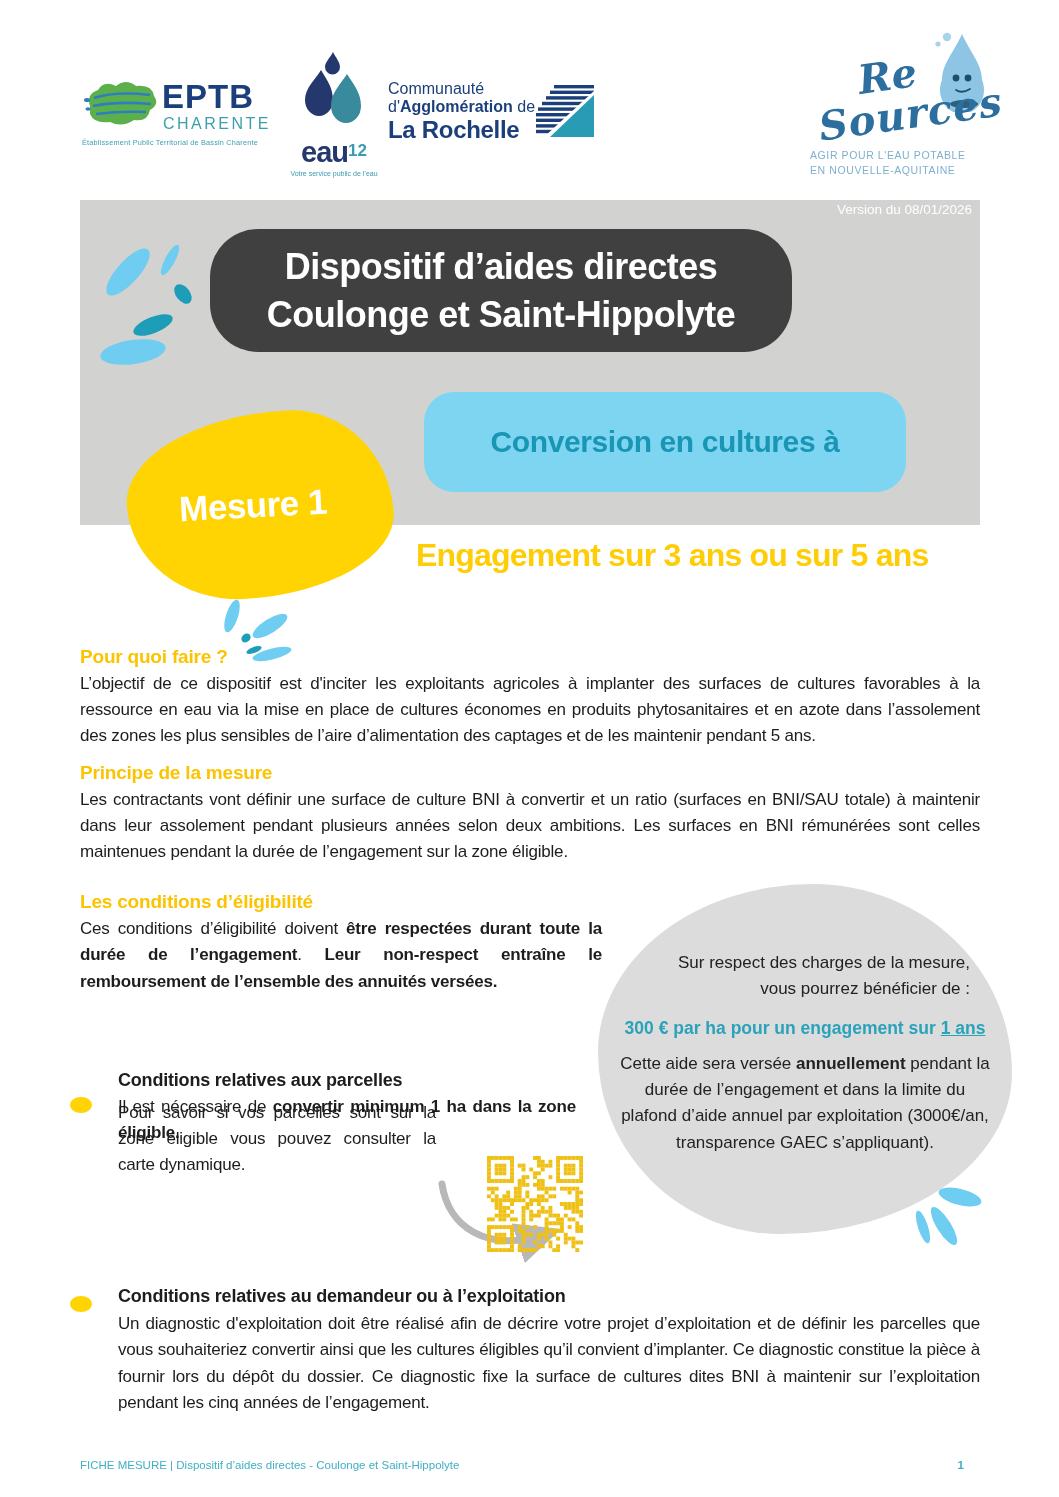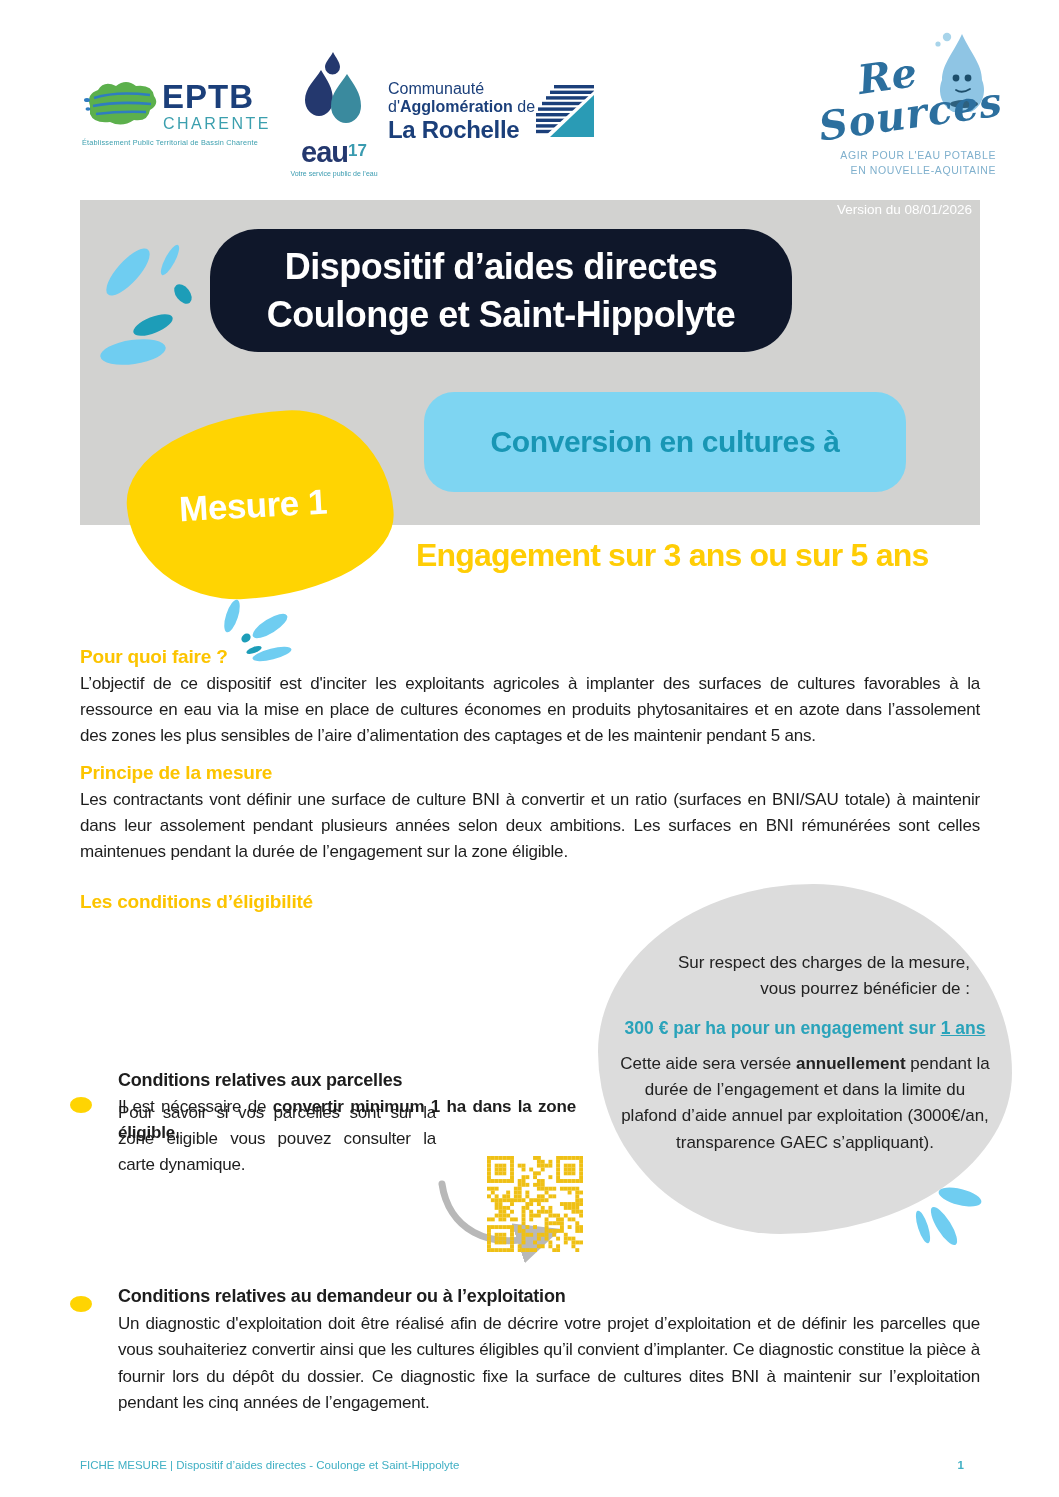--- a/index.html
+++ b/index.html
@@ -22,28 +22,28 @@
   .lr-l1{font-size:16px;}
   .lr-l2{font-size:16px;}
   .lr-l2 b{font-weight:bold;}
   .lr-l3{font-size:24px;font-weight:bold;letter-spacing:-.3px;}
   .lr-flag{position:absolute;left:148px;top:5px;}
 
   .rs{left:810px;top:30px;width:186px;}
   .rs-script{font-family:"DejaVu Serif",serif;font-style:italic;font-weight:bold;color:#2c6f9e;transform:rotate(-8deg);}
   .rs-w1{position:absolute;left:48px;top:22px;font-size:40px;}
   .rs-w2{position:absolute;left:8px;top:60px;font-size:40px;letter-spacing:1px;}
-  .rs-tag{position:absolute;left:0;top:118px;width:186px;text-align:right;
+  .rs-tag{position:absolute;left:0;top:118px;width:186px;text-align:left;
           font-size:10.5px;color:#7fb0cd;letter-spacing:.6px;line-height:1.45;}
   .rs-mascot{position:absolute;left:110px;top:0px;}
 
   
   .band{left:80px;top:200px;width:900px;height:325px;background:#d2d2d0;}
   .version{left:0;top:202px;width:972px;text-align:right;font-size:13.5px;color:#ffffff;}
-  .title-blob{left:210px;top:229px;width:582px;height:123px;background:#0f172a;border-radius:48px;
+  .title-blob{left:210px;top:229px;width:582px;height:123px;background:#404040;border-radius:48px;
       display:flex;flex-direction:column;justify-content:center;text-align:center;
       color:#fff;font-weight:bold;font-size:36px;line-height:1.33;letter-spacing:-.5px;}
   .subtitle-blob{left:424px;top:392px;width:482px;height:100px;background:#7ed5f2;border-radius:30px;
       display:flex;flex-direction:column;justify-content:center;text-align:center;
       color:#1896b4;font-weight:bold;font-size:30px;line-height:1.4;letter-spacing:-.4px;}
   .measure-blob{left:127px;top:412px;width:266px;height:186px;background:#ffd402;
       border-radius:62% 38% 58% 42% / 46% 58% 42% 54%;transform:rotate(-3deg);
       display:flex;align-items:center;justify-content:center;}
   .measure-label{color:#fff;font-weight:bold;font-size:35px;letter-spacing:-.5px;padding-right:14px;}
   .engagement{left:416px;top:537px;width:564px;font-size:32px;font-weight:bold;
@@ -101,21 +101,21 @@
     <div class="eptb-name" data-name="eptb-name">CHARENTE</div>
     <div class="eptb-tag" data-name="eptb-tagline">Établissement Public Territorial de Bassin Charente</div>
   </div>
 
   <div class="abs eau17" data-name="logo-eau17">
     <svg data-name="eau17-drops-icon" width="74" height="80" viewBox="0 0 74 80">
       <path d="M36 0 C39 6 43 10 43 15 A7.5 7.5 0 1 1 28 15 C28 10 33 6 36 0 Z" fill="#24386e"></path>
       <path d="M24 18 C30 28 36 36 36 48 A14 16 0 1 1 8 48 C8 36 18 28 24 18 Z" fill="#24386e"></path>
       <path d="M50 22 C57 33 64 41 64 54 A15 17 0 1 1 34 54 C34 41 43 33 50 22 Z" fill="#3a8a9e"></path>
     </svg>
-    <div data-name="eau17-wordmark"><span class="eau17-word">eau</span><span class="eau17-num">17</span></div>
+    <div data-name="eau17-wordmark"><span class="eau17-word">eau</span><span class="eau17-num">12</span></div>
     <div class="eau17-tag" data-name="eau17-tagline">Votre service public de l’eau</div>
   </div>
 
   <div class="abs lr" data-name="logo-la-rochelle">
     <div class="lr-l1" data-name="la-rochelle-line1">Communauté</div>
     <div class="lr-l2" data-name="la-rochelle-line2"><span>d'</span><b>Agglomération</b><span> de</span></div>
     <div class="lr-l3" data-name="la-rochelle-line3">La Rochelle</div>
     <svg class="lr-flag" data-name="la-rochelle-flag-icon" width="58" height="52" viewBox="0 0 58 52">
       <g fill="#1b3f7a">
         <rect x="18" y="0" width="40" height="3.4"></rect>
@@ -185,20 +185,23 @@
     <ellipse cx="62" cy="60" rx="20" ry="5.5" fill="#6fcdf1" transform="rotate(-14 62 60)"></ellipse>
   </svg>
 
   <div class="abs sec-title t1" data-name="section-title-pourquoi">Pour quoi faire ?</div>
   <div class="abs para p1" data-name="section-body-pourquoi">L’objectif de ce dispositif est d'inciter les exploitants agricoles à implanter des surfaces de cultures favorables à la ressource en eau via la mise en place de cultures économes en produits phytosanitaires et en azote dans l’assolement des zones les plus sensibles de l’aire d’alimentation des captages et de les maintenir pendant 5 ans.</div>
 
   <div class="abs sec-title t2" data-name="section-title-principe">Principe de la mesure</div>
   <div class="abs para p2" data-name="section-body-principe">Les contractants vont définir une surface de culture BNI à convertir et un ratio (surfaces en BNI/SAU totale) à maintenir dans leur assolement pendant plusieurs années selon deux ambitions. Les surfaces en BNI rémunérées sont celles maintenues pendant la durée de l’engagement sur la zone éligible.</div>
 
   <div class="abs sec-title t3" data-name="section-title-conditions">Les conditions d’éligibilité</div>
+  <div class="abs para p3" data-name="section-body-conditions">
+    <span>Ces conditions d’éligibilité doivent </span><b>être respectées durant toute la durée de l’engagement</b><span>. </span><b>Leur non-respect entraîne le remboursement de l’ensemble des annuités versées.</b>
+  </div>
 
   <div class="abs bubble" data-name="aid-amount-bubble">
     <div class="bubble-inner">
       <div class="bubble-intro" data-name="aid-bubble-intro">Sur respect des charges de la mesure, vous pourrez bénéficier de :</div>
       <div class="bubble-amounts" data-name="aid-amounts">
         <div data-name="aid-amount-5ans"><span>300 € par ha pour un engagement sur </span><span class="ul">1 ans</span></div>
       </div>
       <div class="bubble-outro" data-name="aid-bubble-outro">
         <span>Cette aide sera versée </span><b>annuellement</b><span> pendant la durée de l’engagement et dans la limite du plafond d’aide annuel par exploitation (3000€/an, transparence GAEC s’appliquant).</span>
       </div>

